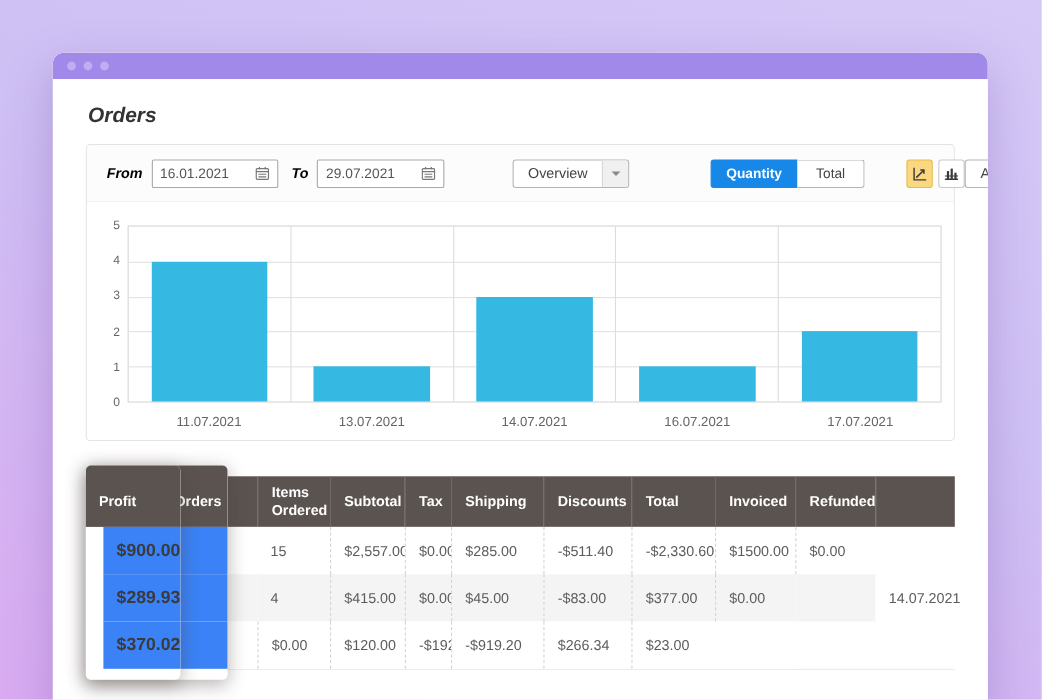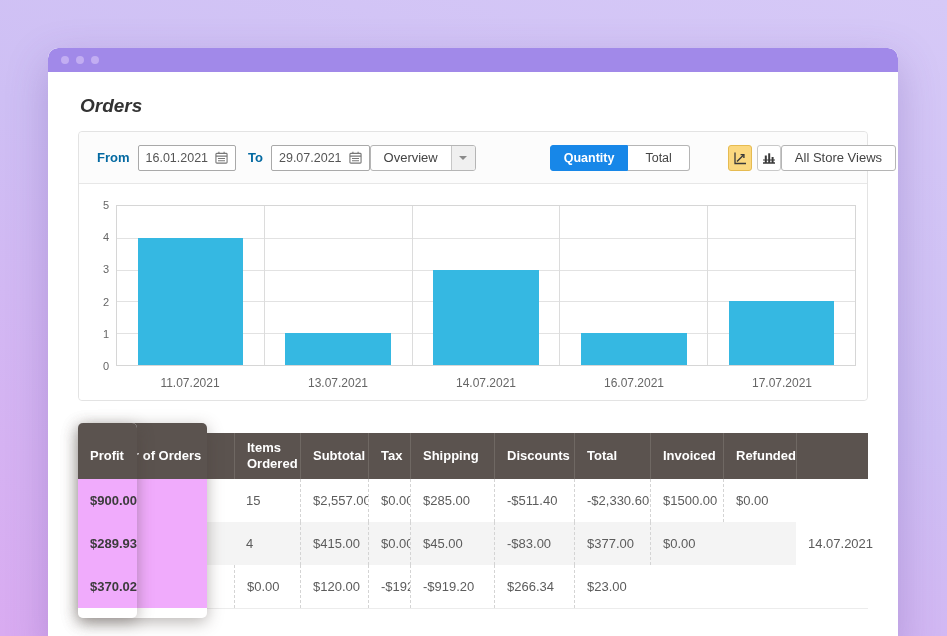--- a/index.html
+++ b/index.html
@@ -14,28 +14,28 @@
     box-shadow:0 14px 42px rgba(92,62,150,.28);overflow:hidden;
   }
   .titlebar{height:24px;background:#a189e9;display:flex;align-items:center;padding-left:13px;gap:7px;border-radius:10px 10px 0 0;}
   .dot{width:8px;height:8px;border-radius:50%;background:#c2adf2;}
   .content{position:relative;height:576px;background:#fff;}
   .page-title{position:absolute;left:32px;top:23px;margin:0;font-size:19px;font-weight:bold;color:#333;font-style:italic;}
 
   
   .panel{position:absolute;left:30px;top:59px;width:788px;border:1px solid #e3e3e3;border-radius:4px;background:#fff;}
   .toolbar{height:52px;display:flex;align-items:center;padding:0 18px;box-sizing:border-box;background:#fcfcfc;border-bottom:1px solid #e7e7e7;border-radius:4px 4px 0 0;font-size:13px;color:#333;}
-  .lbl{font-weight:bold;color:#0369a1;}
-  .datebox{display:flex;align-items:center;height:26px;border:1px solid #a9a9a9;border-radius:2px;background:#fff;padding:0 7px;margin-left:8px;gap:7px;font-size:12.5px;color:#555;box-sizing:border-box;}
+  .lbl{font-weight:bold;color:#000000;font-style:italic;}
+  .datebox{display:flex;align-items:center;height:26px;border:1px solid #a9a9a9;border-radius:2px;background:#fff;padding:0 7px;margin-left:8px;gap:24px;font-size:12.5px;color:#555;box-sizing:border-box;}
   .to-lbl{margin-left:12px;}
   .select{display:flex;height:26px;border:1px solid #b5b5b5;border-radius:3px;background:#fff;align-items:center;font-size:13px;color:#444;box-sizing:border-box;}
   .select .txt{padding:0 13px;white-space:nowrap;}
   .select .caret{width:23px;align-self:stretch;border-left:1px solid #c7c7c7;background:#f0f0f0;display:flex;align-items:center;justify-content:center;border-radius:0 2px 2px 0;}
   .tri{width:0;height:0;border:4px solid transparent;border-top-color:#8a8a8a;margin-top:4px;}
-  .sel-period{}
+  .sel-period{margin-left:62px;}
   .seg{display:flex;height:26px;margin-left:62px;padding-left:12px;}
   .seg-on{background:#1787e8;color:#fff;font-weight:bold;font-size:12.5px;display:flex;align-items:center;padding:0 13px;border-radius:3px 0 0 3px;border:1px solid #1787e8;box-sizing:border-box;}
   .seg-off{background:#fff;color:#444;font-size:12.5px;display:flex;align-items:center;padding:0 17px;border:1px solid #b5b5b5;border-left:none;border-radius:0 3px 3px 0;box-sizing:border-box;}
   .iconbtns{display:flex;gap:5px;margin-left:38px;}
   .ibtn{width:24px;height:26px;border:1px solid #c9c9c9;border-radius:3px;background:#fff;display:flex;align-items:center;justify-content:center;box-sizing:border-box;padding:0;cursor:pointer;}
   .ibtn.active{background:#fbd87f;border-color:#e6bb51;}
   .sel-store{margin-left:auto;}
 
   
   .chart{position:relative;height:216px;border-radius:0 0 4px 4px;background:#fff;}
@@ -51,21 +51,21 @@
   
   .table-wrap{position:absolute;left:30px;top:361px;width:790px;height:175px;}
   .otable{display:grid;grid-template-columns:81px 75px 66px 68px 42px 84px 80px 76px 73px 73px 72px;width:790px;border-bottom:1px solid #ececec;}
   .th{background:#5b534f;color:#fff;font-weight:bold;font-size:13px;height:46px;display:flex;align-items:center;padding:0 6px 0 12px;box-sizing:border-box;line-height:1.2;}
   .th.sep{border-left:1px solid #6f6863;}
   .td{height:43px;display:flex;align-items:center;padding-left:12px;font-size:13px;color:#5c5c5c;box-sizing:border-box;background:#fff;}
   .td.alt{background:#f4f4f4;}
   .td.dash{border-left:1px dashed #d4d4d4;}
   .colcard{position:absolute;top:-10px;height:195px;border-radius:5px;background:#fff;box-shadow:0 4px 16px rgba(70,60,55,.38);overflow:hidden;z-index:5;}
   .chead{height:56px;background:#5b534f;color:#fff;font-weight:bold;font-size:13px;display:flex;align-items:center;padding:10px 6px 0 12px;box-sizing:border-box;line-height:1.2;}
-  .ccellv{height:43px;display:flex;align-items:center;padding-left:12px;font-size:13px;box-sizing:border-box;background:#f0abfc;}
+  .ccellv{height:43px;display:flex;align-items:center;padding-left:12px;font-size:16px;box-sizing:border-box;background:#3b82f6;margin-left:16px;}
   .card-orders .ccellv{font-weight:600;color:#3b3b3b;}
   .card-profit .ccellv{font-weight:bold;color:#3b3b3b;}
 </style>
 </head>
 <body>
 
 <div class="window">
   <div class="titlebar">
     <span class="dot"></span>
     <span class="dot"></span>

